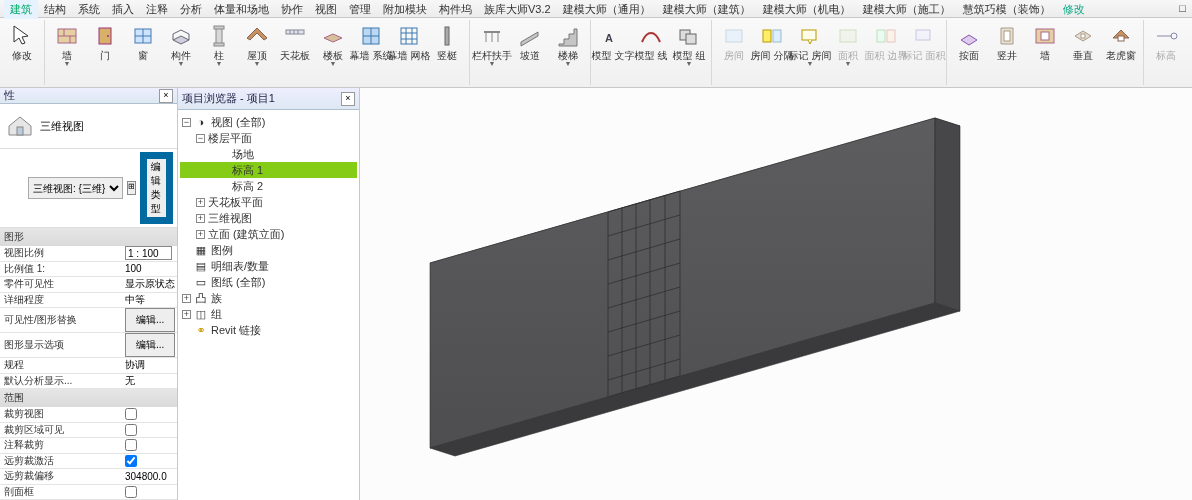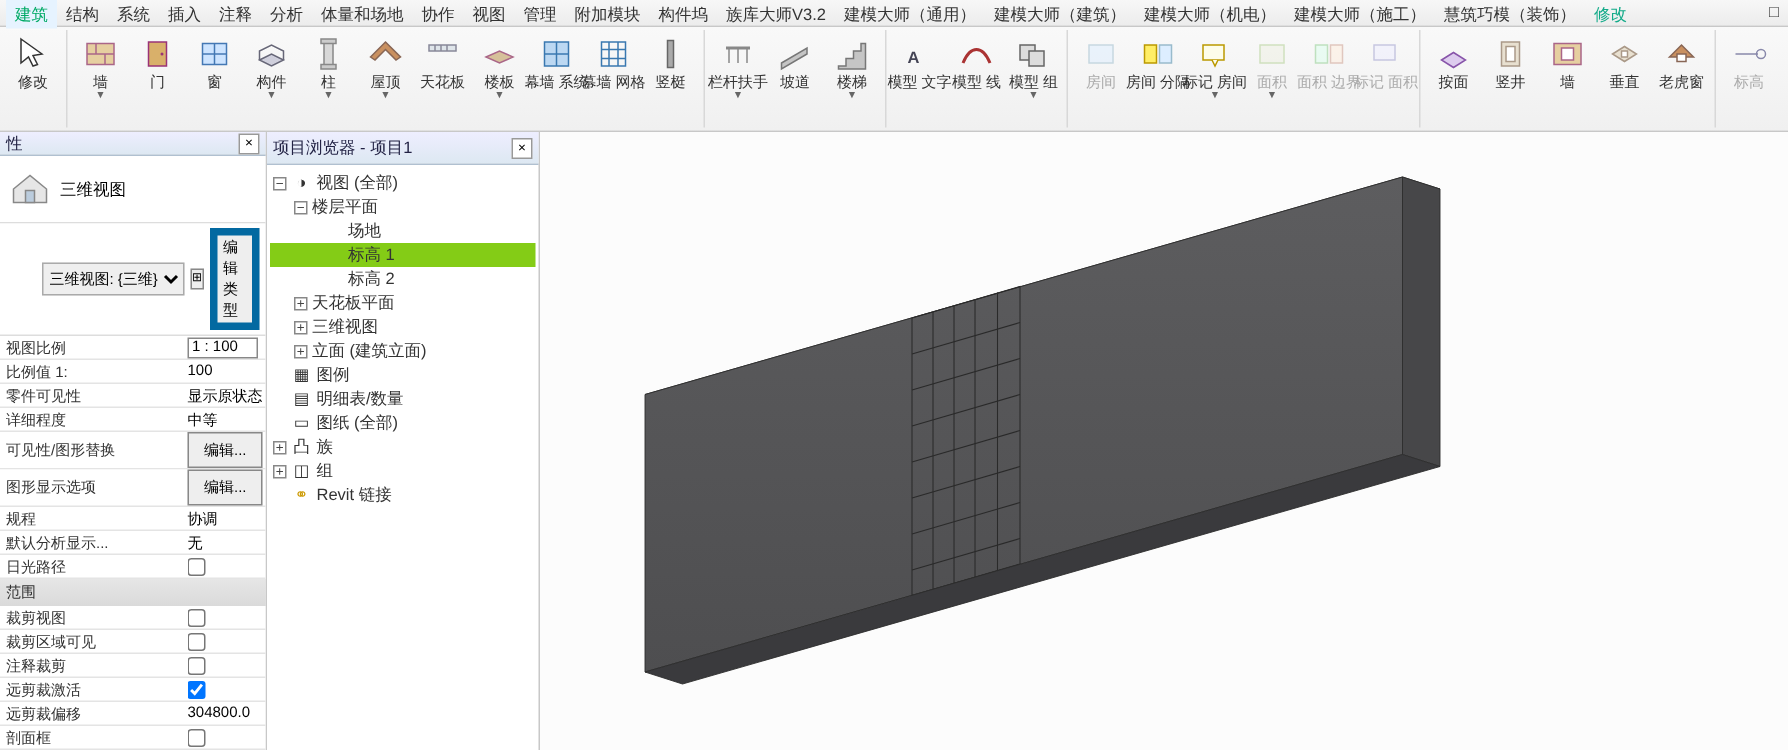--- a/index.html
+++ b/index.html
@@ -27,21 +27,21 @@
 
 .props { width:178px; border-right:1px solid #c8c8c8; background:#f9f9f9; display:flex; flex-direction:column;}
 .panel-title { height:22px; background:linear-gradient(#eef,#dde8f2); border-bottom:1px solid #b0c0d0; display:flex; align-items:center; padding:0 4px; justify-content:space-between;}
 .panel-title .t { color:#224; font-size:11px;}
 .panel-title .x { width:14px; height:14px; border:1px solid #999; background:#fff; text-align:center; line-height:11px; cursor:pointer; font-size:9px;}
 .type-sel { padding:10px 6px; display:flex; align-items:center; gap:6px; background:#fff; border-bottom:1px solid #ddd;}
 .type-sel .cube { width:28px; height:24px;}
 .type-row { display:flex; padding:3px 4px; gap:4px; align-items:center; background:#fff; border-bottom:1px solid #ddd;}
 .type-row select { flex:1; height:22px; font-size:10px; border:1px solid #aaa;margin-left:24px;}
 .type-row .eb { width:14px; height:14px; border:1px solid #888; background:#eee; font-size:8px; text-align:center;}
-.type-row .et { border:5px solid #0369a1; background:#eee; font-size:10px; padding:1px 4px; cursor:pointer;}
+.type-row .et { border:7px solid #0369a1; background:#eee; font-size:10px; padding:1px 4px; cursor:pointer;}
 .section-hdr { background:linear-gradient(#e6e6e6,#dadada); padding:2px 4px; font-size:10px; color:#333; }
 .prop-row { display:flex; height:31px; border-bottom:1px solid #e4e4e4; background:#fff; align-items:center;}
 .prop-row .k { width:82px; padding-left:4px; font-size:10px; color:#333; overflow:hidden; white-space:nowrap;}
 .prop-row .v { flex:1; font-size:10px; padding-left:3px; display:flex; align-items:center; gap:2px;margin-left:40px;}
 .prop-row input[type=text]{ width:90%; border:1px solid #888; height:14px; font-size:10px; padding:0 2px;}
 .prop-row input[type=checkbox]{ width:12px; height:12px;}
 .prop-row .btn-s { border:1px solid #888; background:#eee; font-size:10px; padding:4px 10px; cursor:pointer;}
 
 
 .tree-panel { width:182px; background:#fff; border-right:1px solid #c8c8c8;}
@@ -407,20 +407,21 @@
               <rect x="11" y="13" width="6" height="8" fill="#bcd" stroke="#888"></rect>
             </svg></span>
         <span>三维视图</span>
       </div>
       <div class="type-row">
         <select><option>三维视图: {三维}</option></select>
         <span class="eb">⊞</span>
         <span class="et">编辑类型</span>
       </div>
 
+      <div class="section-hdr">图形</div>
       <div class="prop-row">
           <span class="k">视图比例</span>
           <span class="v">
             <input type="text" value="1 : 100" style="">
           </span>
         </div>
       <div class="prop-row">
           <span class="k">比例值 1:</span>
           <span class="v">100</span>
         </div>
@@ -444,26 +445,20 @@
             <span class="btn-s">编辑...</span>
           </span>
         </div>
       <div class="prop-row">
           <span class="k">规程</span>
           <span class="v">协调</span>
         </div>
       <div class="prop-row">
           <span class="k">默认分析显示...</span>
           <span class="v">无</span>
-        </div>
-      <div class="prop-row">
-          <span class="k">日光路径</span>
-          <span class="v">
-            <input type="checkbox" style="">
-          </span>
         </div>
 
       <div class="section-hdr">范围</div>
       <div class="prop-row">
           <span class="k">裁剪视图</span>
           <span class="v">
             <input type="checkbox" style="">
           </span>
         </div>
       <div class="prop-row">

